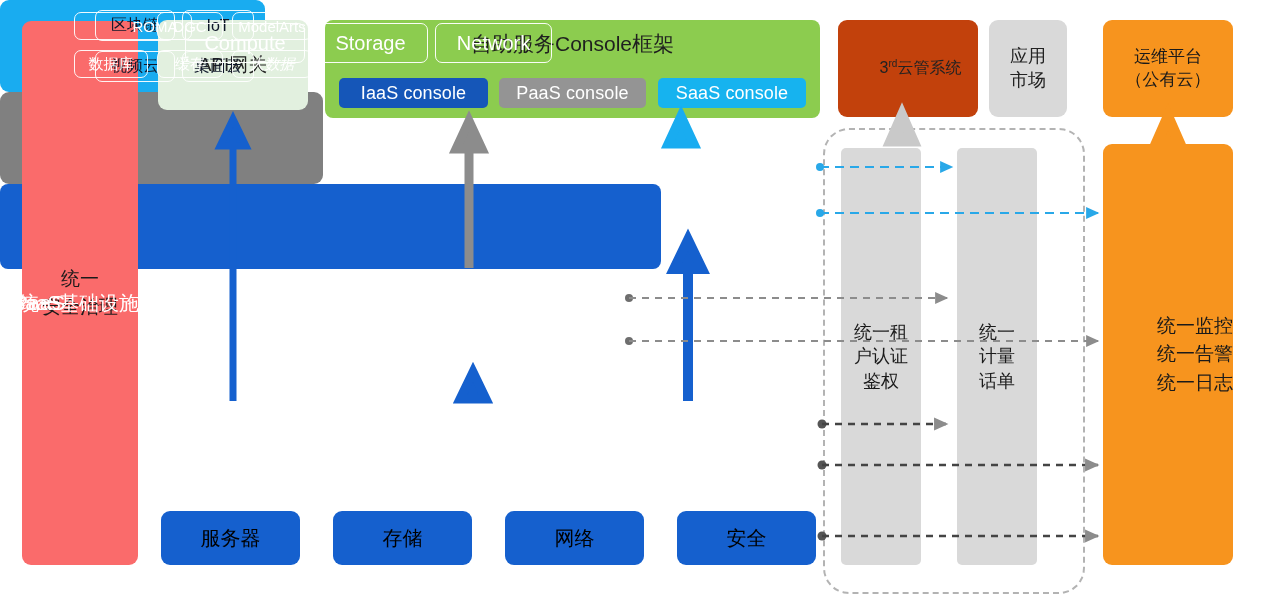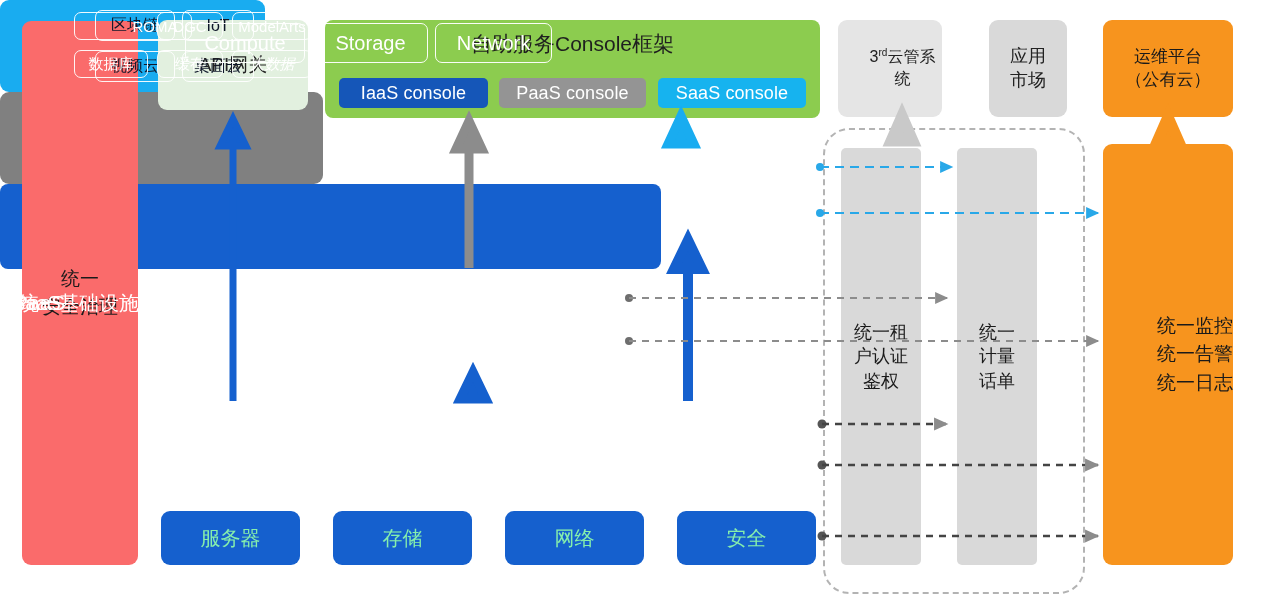--- a/index.html
+++ b/index.html
@@ -44,22 +44,22 @@
     position:absolute;top:58px;height:30px;
     border-radius:5px;display:flex;align-items:center;justify-content:center;
     color:#ffffff;font-size:18px;letter-spacing:.1px;
   }
   #chip-iaas{left:14px;width:149px;background:#1556b8;}
   #chip-paas{left:174px;width:147px;background:#949494;}
   #chip-saas{left:333px;width:148px;background:#16b3ef;}
 
   
   #thirdparty{
-    left:838px;top:20px;width:104px;height:97px;
-    background:#e5e5e5;border-radius:9px;color:#222;font-size:16px;padding-left:25px;
+    left:838px;top:20px;width:140px;height:97px;
+    background:#c2410c;border-radius:9px;color:#222;font-size:16px;padding-left:25px;
   }
   #thirdparty sup{font-size:10px;vertical-align:super;}
   #appmarket{
     left:989px;top:20px;width:78px;height:97px;
     background:#d9d9d9;border-radius:9px;color:#222;font-size:18px;line-height:1.3;
   }
   #ops-top{
     left:1103px;top:20px;width:130px;height:97px;
     background:#f7941e;border-radius:9px;color:#1a1a1a;font-size:17px;line-height:1.35;
   }
@@ -122,21 +122,21 @@
   #iv-0{left:185px;width:118px;}
   #iv-1{left:313px;width:113px;}
   #iv-2{left:435px;width:115px;}
   #iv-3{left:559px;width:97px;}
 
   
   .hw{
     position:absolute;top:511px;height:54px;
     background:#1560ce;border-radius:9px;
     display:flex;align-items:center;justify-content:center;
-    color:#86efac;font-size:20px;
+    color:#000000;font-size:20px;
   }
   #hw-0{left:161px;width:139px;}
   #hw-1{left:333px;width:139px;}
   #hw-2{left:505px;width:139px;}
   #hw-3{left:677px;width:139px;}
 
   
   #mid-dash{
     position:absolute;left:823px;top:128px;width:258px;height:462px;
     border:2px dashed #b3b3b3;border-radius:26px;background:transparent;

